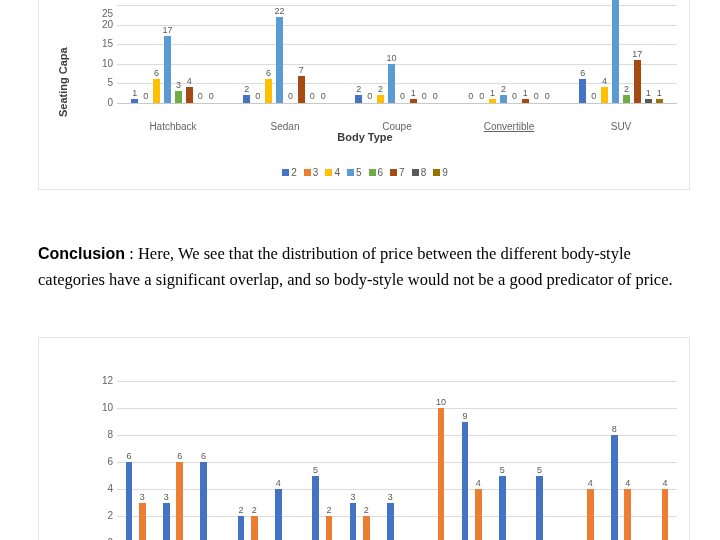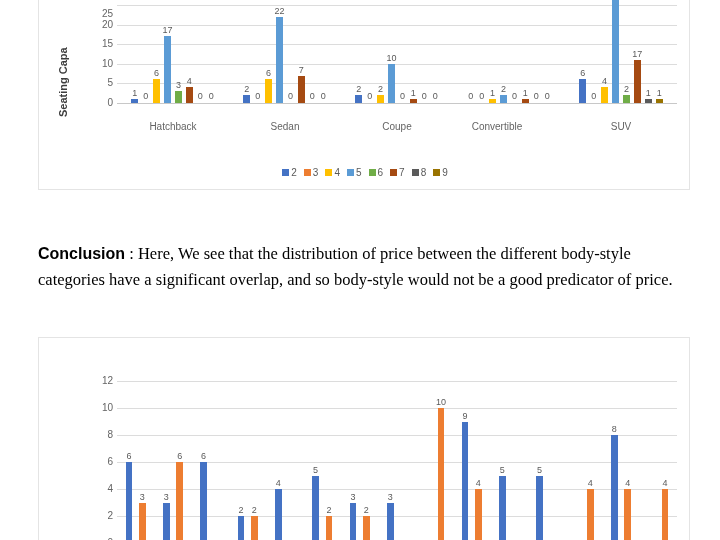--- a/index.html
+++ b/index.html
@@ -195,24 +195,25 @@
           <div class="bar" style="left: 79.9148px; width: 6.7704px; height: 3.92px; background: rgb(90, 90, 90);"></div>
           <div class="blabel" style="left: 74.3px; width: 18px; bottom: 4.92px;">1</div>
           <div class="bar" style="left: 90.8348px; width: 6.7704px; height: 3.92px; background: rgb(153, 115, 0);"></div>
           <div class="blabel" style="left: 85.22px; width: 18px; bottom: 4.92px;">1</div>
         </div>
       </div>
     <div id="top-xticks">
         <div class="xtick" style="left: 0px; width: 112px;">Hatchback</div>
         <div class="xtick" style="left: 112px; width: 112px;">Sedan</div>
         <div class="xtick" style="left: 224px; width: 112px;">Coupe</div>
-        <div class="xtick" style="left: 324px; width: 112px;">Convertible</div>
+        <div class="xtick" style="left: 336px; width: 112px; text-decoration: underline;">Convertible</div>
         <div class="xtick" style="left: 448px; width: 112px;">SUV</div>
       </div>
 
+    <div id="top-axis-title" class="axis-title">Body Type</div>
 
     <div id="top-legend" class="legend">
         <div class="legend-item">
           <span class="legend-swatch" style="background: rgb(68, 114, 196);"></span>
           <span>2</span>
         </div>
         <div class="legend-item">
           <span class="legend-swatch" style="background: rgb(237, 125, 49);"></span>
           <span>3</span>
         </div>

